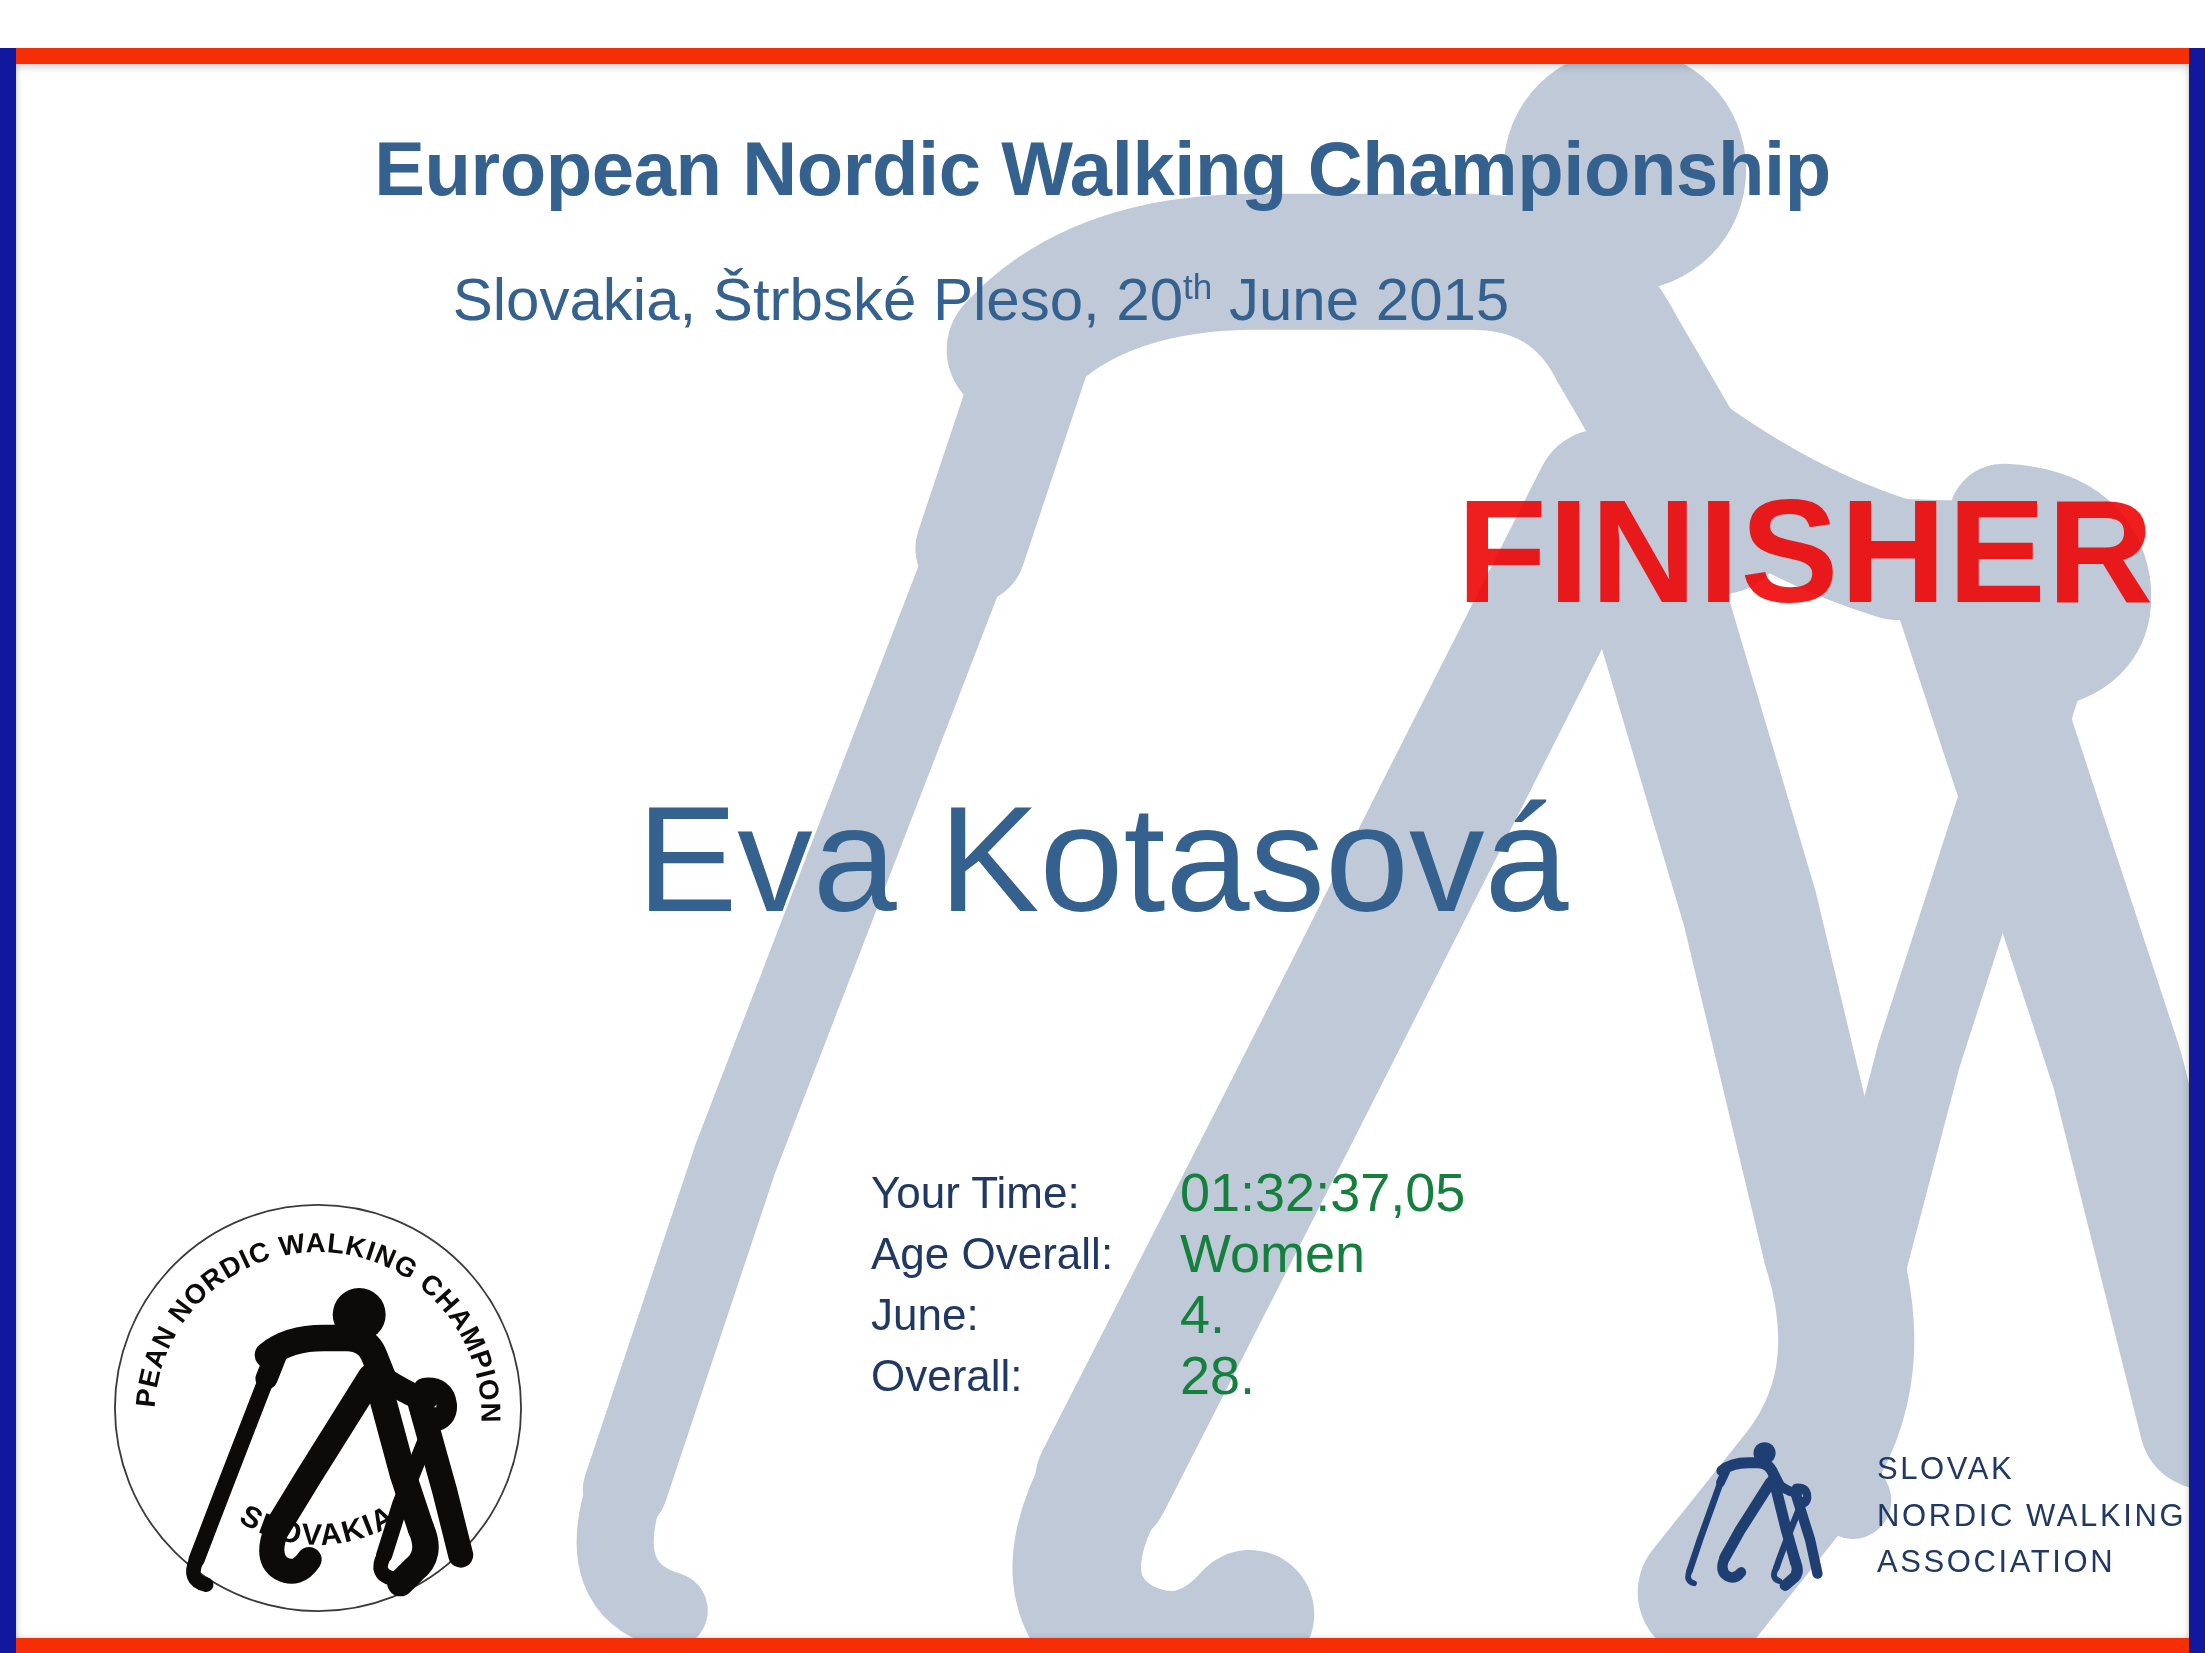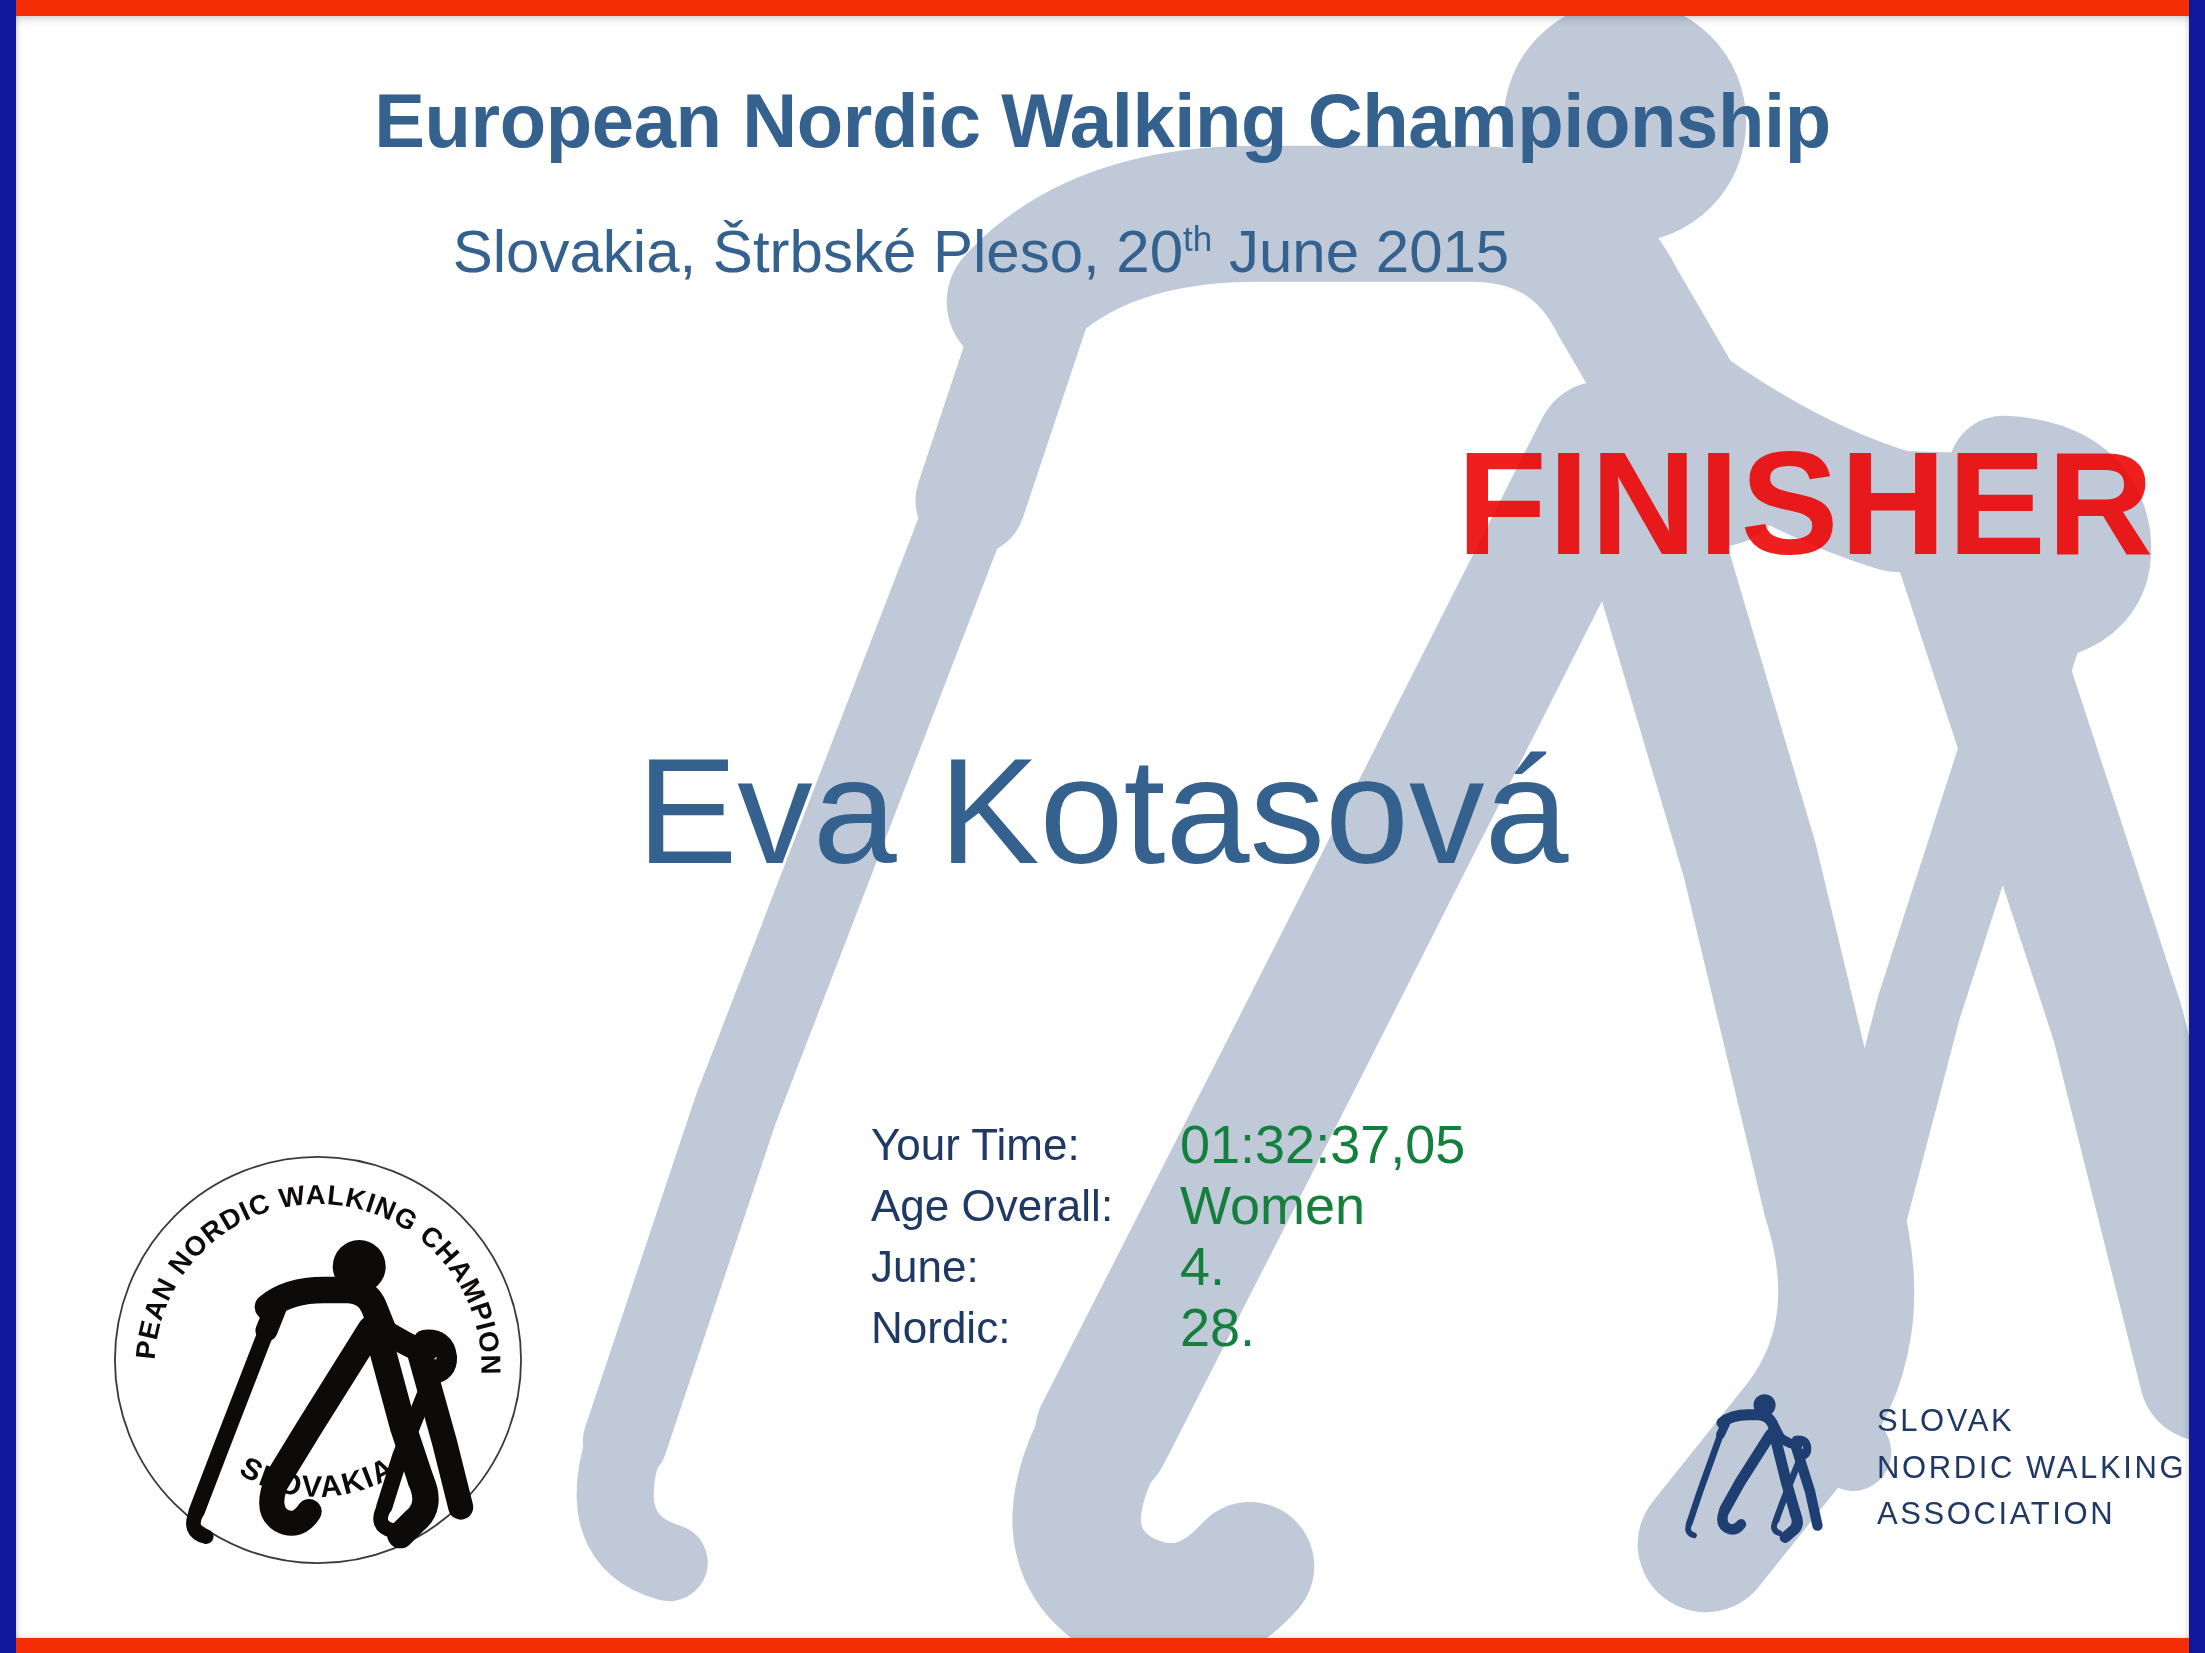--- a/index.html
+++ b/index.html
@@ -8,20 +8,21 @@
     width:2205px; height:1654px;
     font-family:"Liberation Sans", sans-serif;
     position:relative; overflow:hidden;
   }
 
   
   #certificate {
     position:absolute; inset:0;
     background:#ffffff;
     overflow:hidden;
+    margin-top:48px;
   }
   .edge { position:absolute; }
   .edge-top    { left:0;   top:0;    width:2205px; height:16px;  background:#F52E06; }
   .edge-bottom { left:0;   bottom:0; width:2205px; height:16px;  background:#F52E06; }
   .edge-left   { left:0;   top:0;    width:16px;  height:1654px; background:#11189E; }
   .edge-right  { right:0;  top:0;    width:16px;  height:1654px; background:#11189E; }
   .inner-shadow {
     position:absolute; left:16px; top:16px; right:16px; bottom:16px;
     box-shadow: inset 0 4.4px 10.3px -4.4px rgba(0,0,0,0.30),
                 inset 4.4px 0 7.4px -5.9px rgba(0,0,0,0.22),
@@ -175,21 +176,21 @@
     </div>
     <div class="result-row">
       <div class="result-label">Age Overall:</div>
       <div class="result-value">Women</div>
     </div>
     <div class="result-row">
       <div class="result-label">June:</div>
       <div class="result-value">4.</div>
     </div>
     <div class="result-row">
-      <div class="result-label">Nordic:</div>
+      <div class="result-label">Overall:</div>
       <div class="result-value">28.</div>
     </div>
   </div>
 
   <svg id="champ-logo" viewBox="0 0 560 560" xmlns="http://www.w3.org/2000/svg">
     <circle cx="280" cy="280" r="276" fill="#ffffff" stroke="#3A3A3A" stroke-width="2.5"></circle>
     <defs>
       <path id="arcTop" d="M 58 290 A 222 222 0 0 1 502 290"></path>
       <path id="arcBottom" d="M 88 322 A 200 200 0 0 0 472 322"></path>
     </defs>

